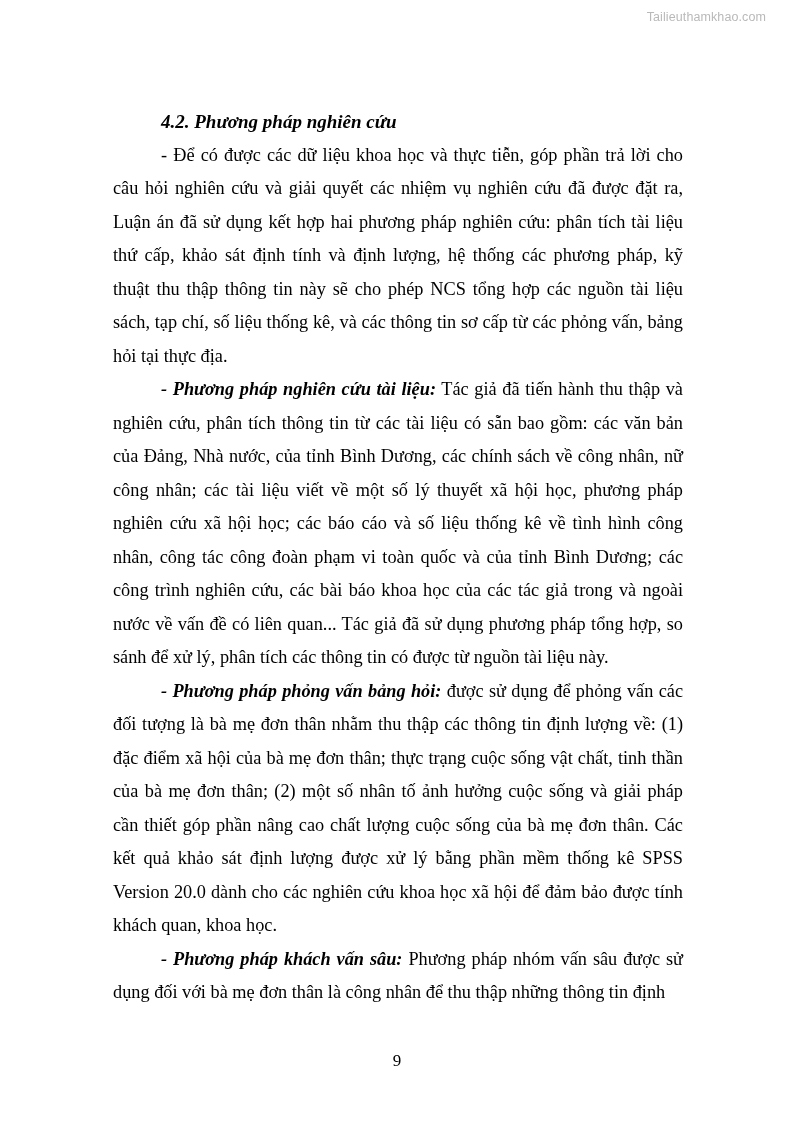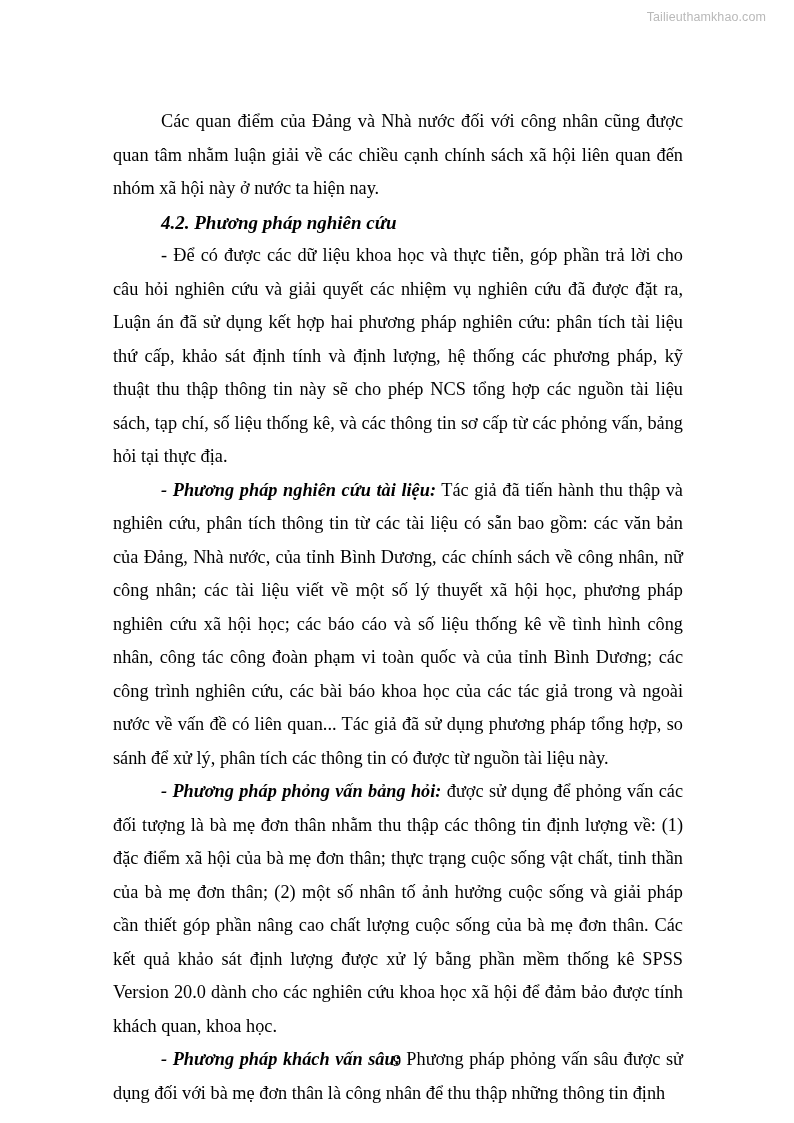--- a/index.html
+++ b/index.html
@@ -71,29 +71,28 @@
 </style>
 </head>
 <body>
 
 <div class="page">
 
   <div class="watermark">Tailieuthamkhao.com</div>
 
   <div class="content">
 
-    <p>Các quan điểm của Đảng và Nhà nước đối với công nhân cũng được quan tâm nhằm luận giải về các chiều cạnh chính sách xã hội liên quan đến nhóm xã hội này ở nước ta hiện nay.</p>
 
     <div class="heading">4.2. Phương pháp nghiên cứu</div>
 
     <p>- Để có được các dữ liệu khoa học và thực tiễn, góp phần trả lời cho câu hỏi nghiên cứu và giải quyết các nhiệm vụ nghiên cứu đã được đặt ra, Luận án đã sử dụng kết hợp hai phương pháp nghiên cứu: phân tích tài liệu thứ cấp, khảo sát định tính và định lượng, hệ thống các phương pháp, kỹ thuật thu thập thông tin này sẽ cho phép NCS tổng hợp các nguồn tài liệu sách, tạp chí, số liệu thống kê, và các thông tin sơ cấp từ các phỏng vấn, bảng hỏi tại thực địa.</p>
 
     <p><span class="it">- Phương pháp nghiên cứu tài liệu:</span><span> Tác giả đã tiến hành thu thập và nghiên cứu, phân tích thông tin từ các tài liệu có sẵn bao gồm: các văn bản của Đảng, Nhà nước, của tỉnh Bình Dương, các chính sách về công nhân, nữ công nhân; các tài liệu viết về một số lý thuyết xã hội học, phương pháp nghiên cứu xã hội học; các báo cáo và số liệu thống kê về tình hình công nhân, công tác công đoàn phạm vi toàn quốc và của tỉnh Bình Dương; các công trình nghiên cứu, các bài báo khoa học của các tác giả trong và ngoài nước về vấn đề có liên quan... Tác giả đã sử dụng phương pháp tổng hợp, so sánh để xử lý, phân tích các thông tin có được từ nguồn tài liệu này.</span></p>
 
     <p><span class="it">- Phương pháp phỏng vấn bảng hỏi:</span><span> được sử dụng để phỏng vấn các đối tượng là bà mẹ  đơn thân nhằm thu thập các thông tin định lượng về: (1) đặc điểm xã hội của bà mẹ đơn thân; thực trạng cuộc sống vật chất, tinh thần của bà mẹ đơn thân; (2) một số nhân tố ảnh hưởng cuộc sống và giải pháp cần thiết góp phần nâng cao chất lượng cuộc sống của bà mẹ đơn thân. Các kết quả khảo sát định lượng được xử lý bằng phần mềm thống kê SPSS Version 20.0 dành cho các nghiên cứu khoa học xã hội để đảm bảo được tính khách quan, khoa học.</span></p>
 
-    <p><span class="it">- Phương pháp khách vấn sâu:</span><span> Phương pháp phỏng vấn sâu được sử dụng đối với bà mẹ đơn thân là công nhân để thu thập những thông tin định</span></p>
+    <p><span class="it">- Phương pháp khách vấn sâu:</span><span> Phương pháp nhóm vấn sâu được sử dụng đối với bà mẹ đơn thân là công nhân để thu thập những thông tin định</span></p>
 
   </div>
 
   <div class="pagenum">9</div>
 
 </div>
 
 </body></html>

